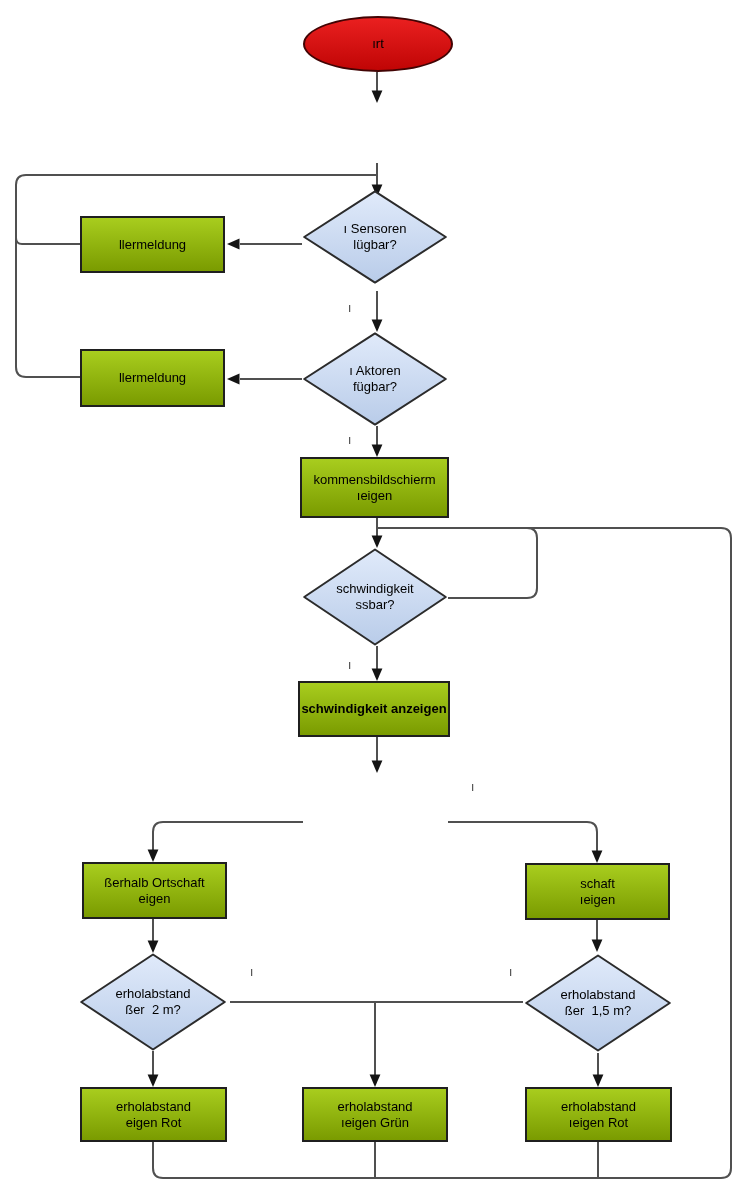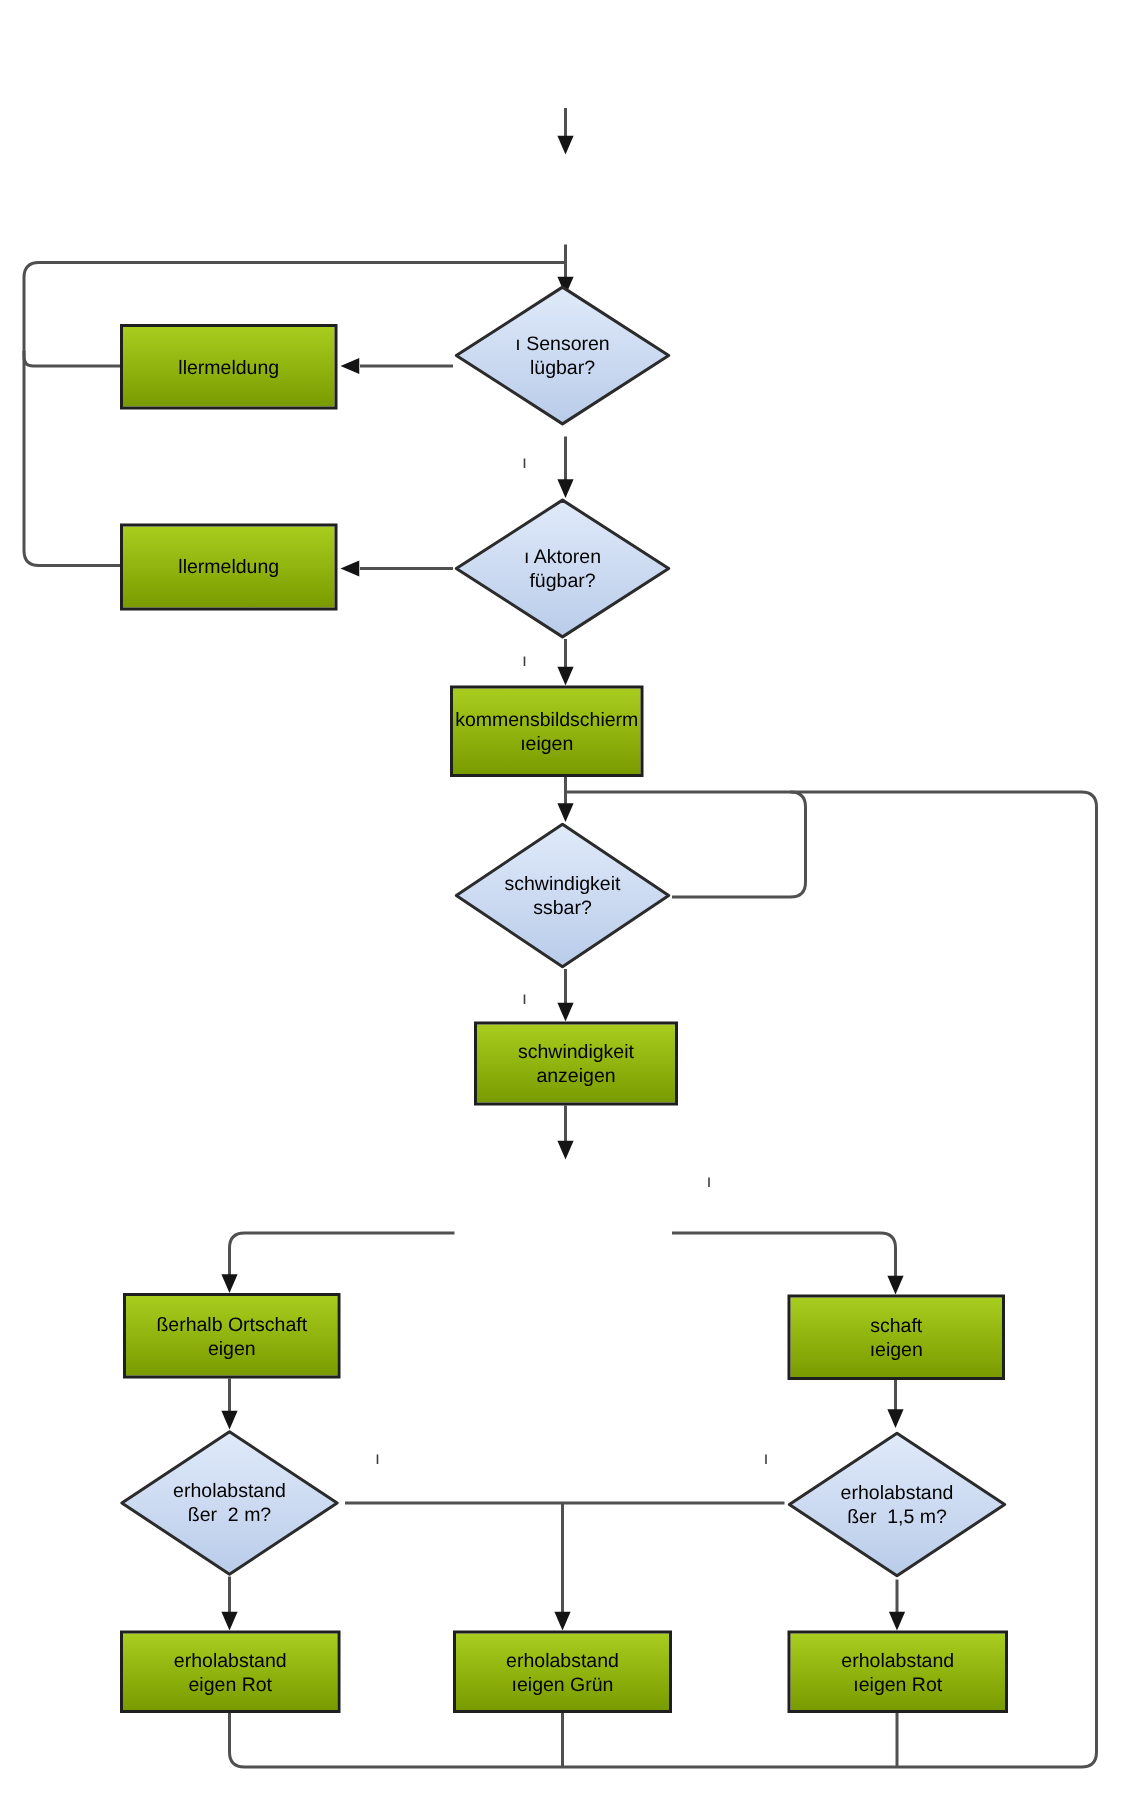--- a/index.html
+++ b/index.html
@@ -108,20 +108,23 @@
     <polygon class="arrow" points="153,1087 147.6,1074.5 158.4,1074.5"></polygon>
 
     <path d="M 598 1053 L 598 1075"></path>
     <polygon class="arrow" points="598,1087 592.6,1074.5 603.4,1074.5"></polygon>
 
     <path d="M 230 1002 L 523 1002"></path>
     <path d="M 375 1002 L 375 1075"></path>
     <polygon class="arrow" points="375,1087 369.6,1074.5 380.4,1074.5"></polygon>
   </svg>
 
+  <div class="node ellipse" style="left:303px; top:16px; width:150px; height:56px;">
+    <div class="label"><span>ırt</span></div>
+  </div>
 
 
   <div class="node diamond" style="left:302px; top:190px; width:146px; height:94px;">
     <svg viewBox="0 0 100 100" preserveAspectRatio="none">
       <polygon points="50,1.5 98.5,50 50,98.5 1.5,50"></polygon>
     </svg>
     <div class="label">
       <span>ı Sensoren</span>
       <span>lügbar?</span>
     </div>
@@ -138,38 +141,38 @@
     <div class="label">
       <span>ı Aktoren</span>
       <span>fügbar?</span>
     </div>
   </div>
 
   <div class="node box" style="left:80px; top:349px; width:145px; height:58px;">
     <div class="label"><span>llermeldung</span></div>
   </div>
 
-  <div class="node box" style="left:300px; top:457px; width:129px; height:61px;">
+  <div class="node box" style="left:300px; top:457px; width:149px; height:61px;">
     <div class="label">
       <span>kommensbildschierm</span>
       <span>ıeigen</span>
     </div>
   </div>
 
   <div class="node diamond" style="left:302px; top:548px; width:146px; height:98px;">
     <svg viewBox="0 0 100 100" preserveAspectRatio="none">
       <polygon points="50,1.5 98.5,50 50,98.5 1.5,50"></polygon>
     </svg>
     <div class="label">
       <span>schwindigkeit</span>
       <span>ssbar?</span>
     </div>
   </div>
 
-  <div class="node box" style="left:316px; top:681px; width:136px; height:56px;">
+  <div class="node box" style="left:298px; top:681px; width:152px; height:56px;font-weight:bold;">
     <div class="label"><span>schwindigkeit anzeigen</span></div>
   </div>
 
 
   <div class="node box" style="left:82px; top:862px; width:145px; height:57px;">
     <div class="label">
       <span>ßerhalb Ortschaft</span>
       <span>eigen</span>
     </div>
   </div>

